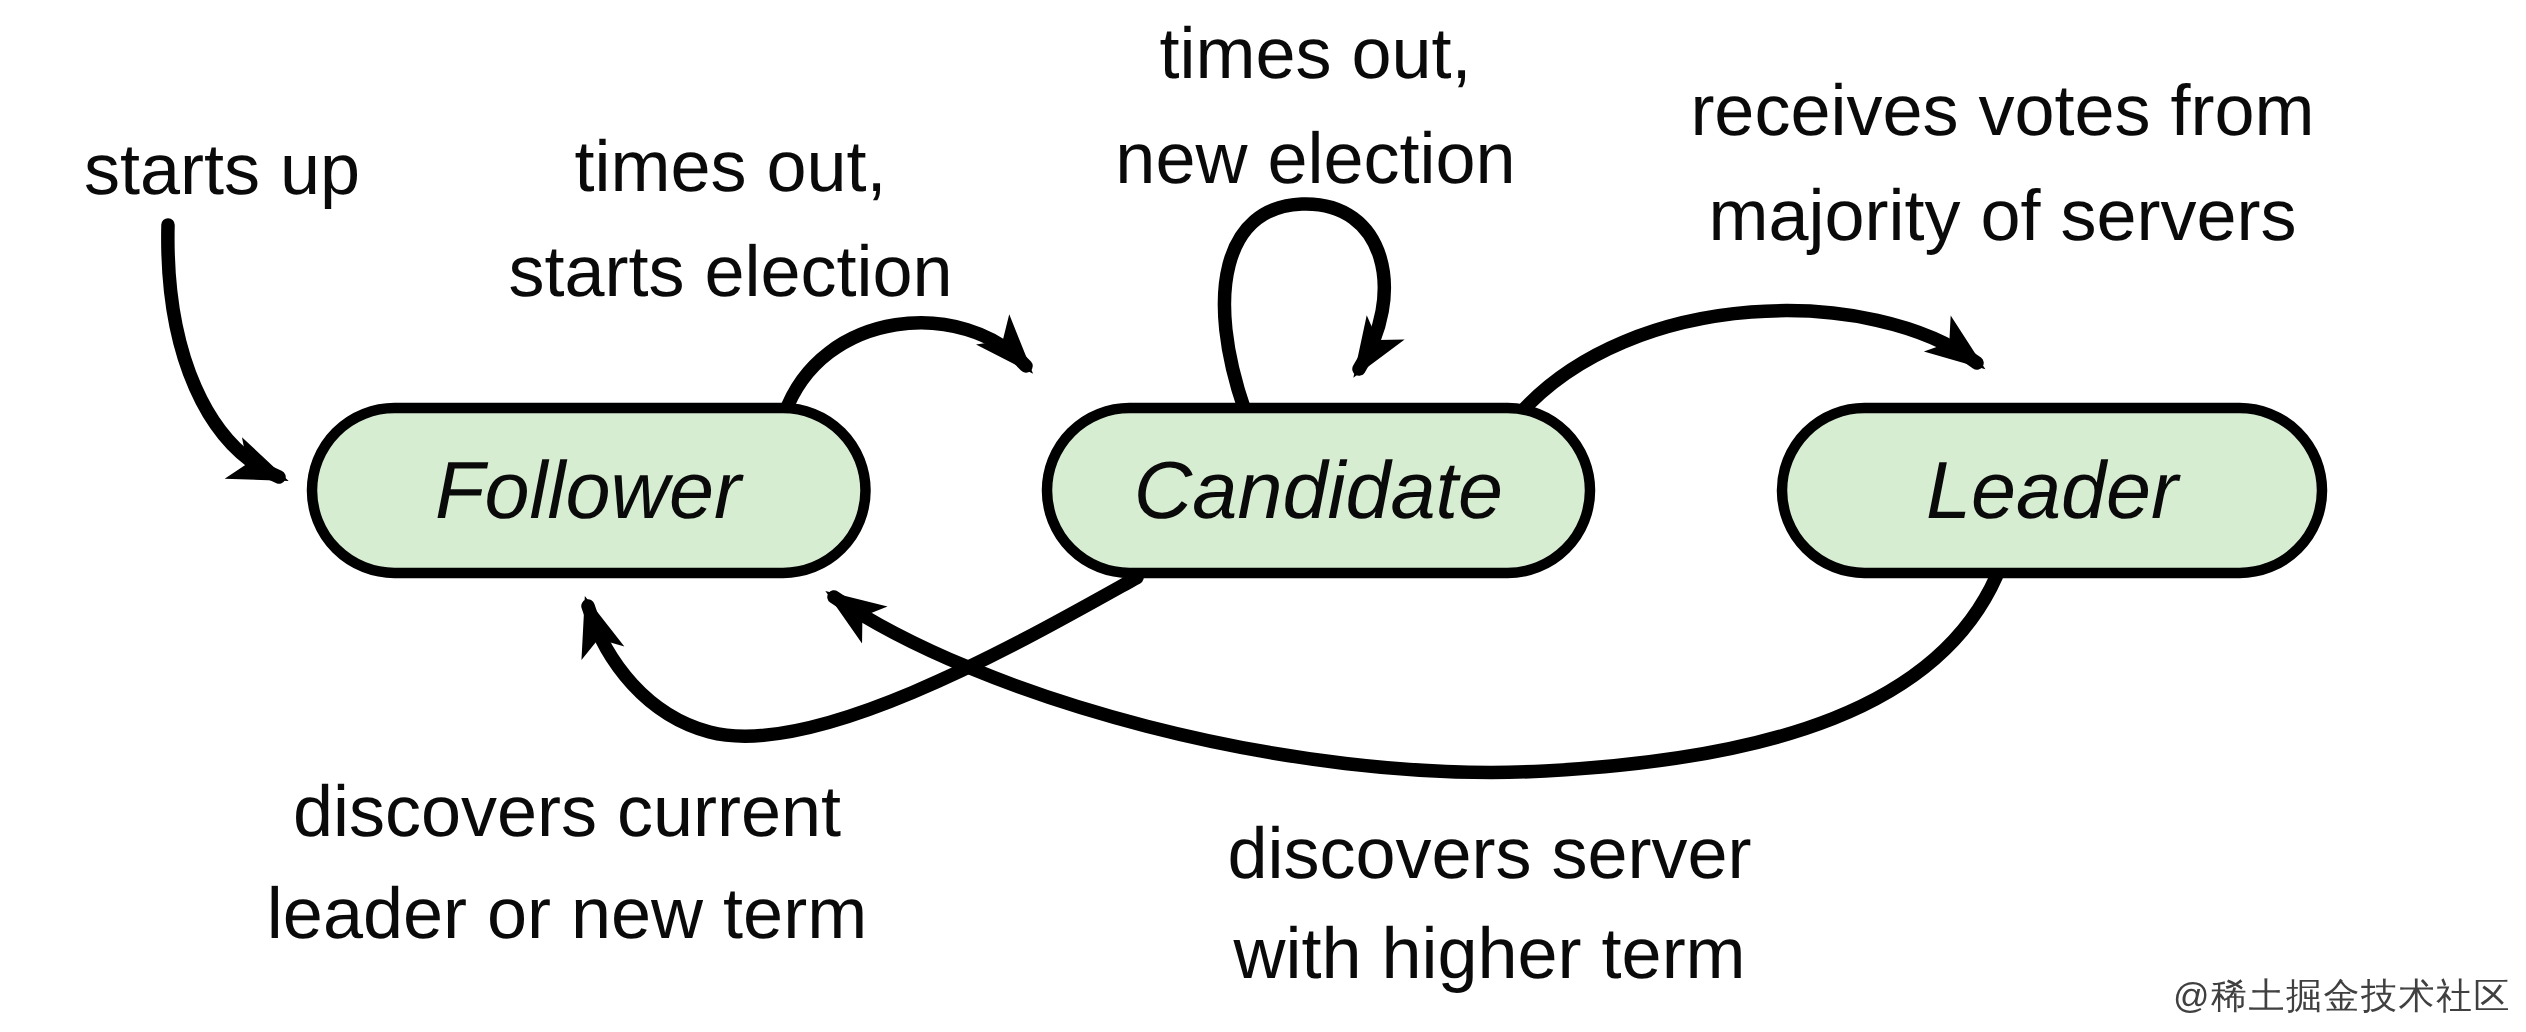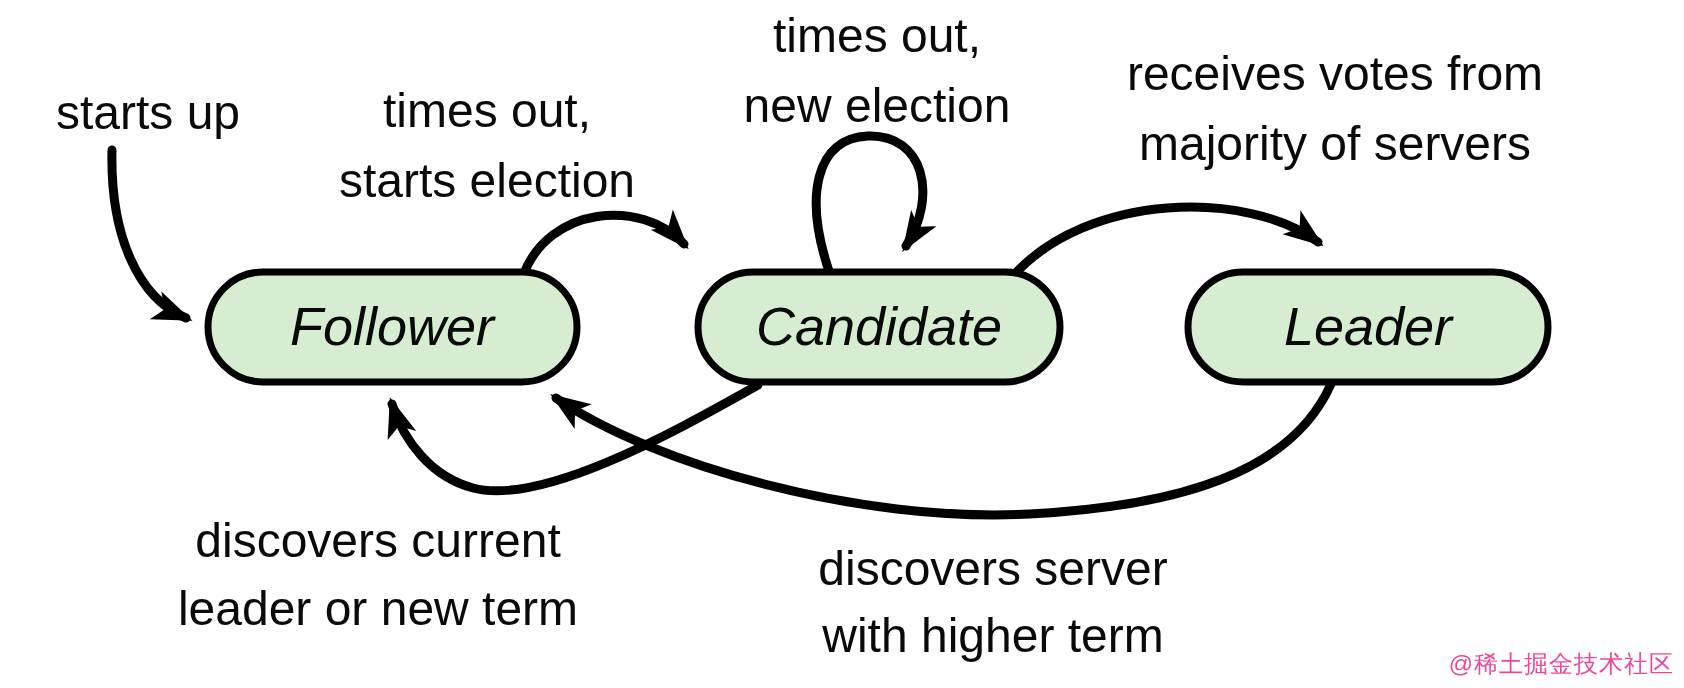--- a/index.html
+++ b/index.html
@@ -42,21 +42,21 @@
     font-family: "Liberation Sans", sans-serif;
     font-size: 48px;
     fill: #0a0a0a;
     text-anchor: middle;
   }
   .watermark {
     position: absolute;
     right: 10px;
     bottom: 8px;
     font-size: 24px;
-    color: #ec4899;
+    color: #404040;
     letter-spacing: 1px;
   }
 </style>
 </head>
 <body>
 
 <div class="stage">
   <svg class="diagram" width="1684" height="688" viewBox="0 0 1684 688">
     <defs>
       <marker id="ah" markerUnits="userSpaceOnUse" markerWidth="44" markerHeight="36" refX="34" refY="16" orient="auto">

